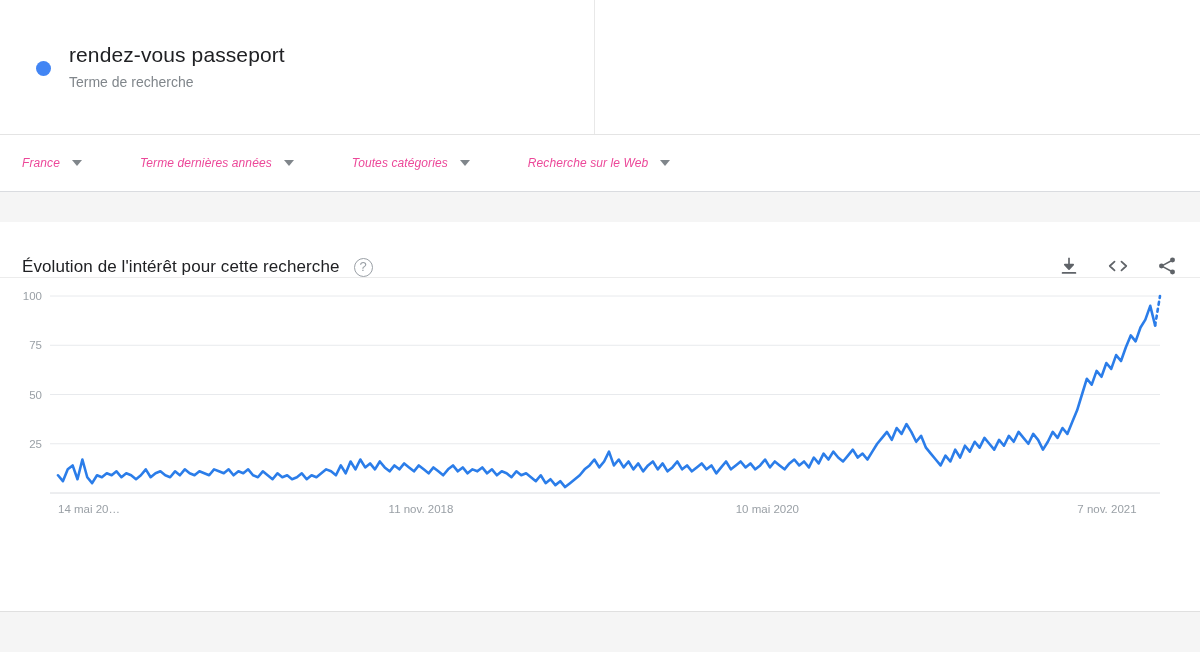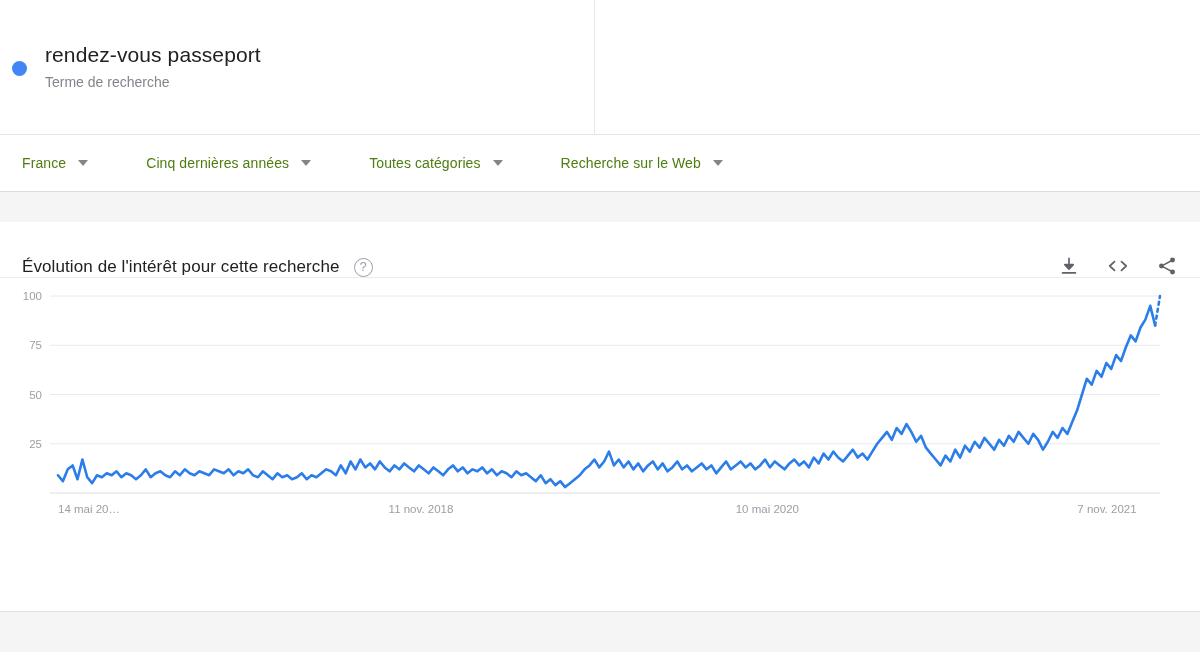--- a/index.html
+++ b/index.html
@@ -17,21 +17,21 @@
   .term-bar {
     display: flex;
     height: 135px;
     background: #fff;
     border-bottom: 1px solid #e4e4e4;
   }
   .term-cell {
     width: 595px;
     display: flex;
     align-items: center;
-    padding-left: 12px;
+    padding-left: 36px;
     position: relative;
   }
   .term-cell.first { border-right: 1px solid #e8e8e8; }
   .term-dot {
     width: 15px; height: 15px;
     border-radius: 50%;
     background: #4285f4;
     flex: 0 0 auto;
     margin-right: 18px;
     margin-top: 2px;
@@ -81,21 +81,21 @@
     padding-left: 22px;
     border-bottom: 1px solid #dadce0;
   }
   .filter {
     display: flex;
     align-items: center;
     margin-right: 58px;
     cursor: pointer;
     white-space: nowrap;
   }
-  .filter-label { font-size: 14px; color: #4d7c0f; letter-spacing: .1px; }
+  .filter-label { font-size: 12px; color: #ec4899; letter-spacing: .1px; font-style: italic; }
   .caret {
     width: 0; height: 0;
     margin-left: 12px;
     border-left: 5px solid transparent;
     border-right: 5px solid transparent;
     border-top: 6px solid #80868b;
   }
 
   
   .gap { height: 30px; background: #f5f5f5; }
@@ -174,21 +174,21 @@
       </div>
     </div>
   </div>
 
   <div class="filter-bar">
     <div class="filter">
       <span class="filter-label">France</span>
       <span class="caret"></span>
     </div>
     <div class="filter">
-      <span class="filter-label">Cinq dernières années</span>
+      <span class="filter-label">Terme dernières années</span>
       <span class="caret"></span>
     </div>
     <div class="filter">
       <span class="filter-label">Toutes catégories</span>
       <span class="caret"></span>
     </div>
     <div class="filter">
       <span class="filter-label">Recherche sur le Web</span>
       <span class="caret"></span>
     </div>

